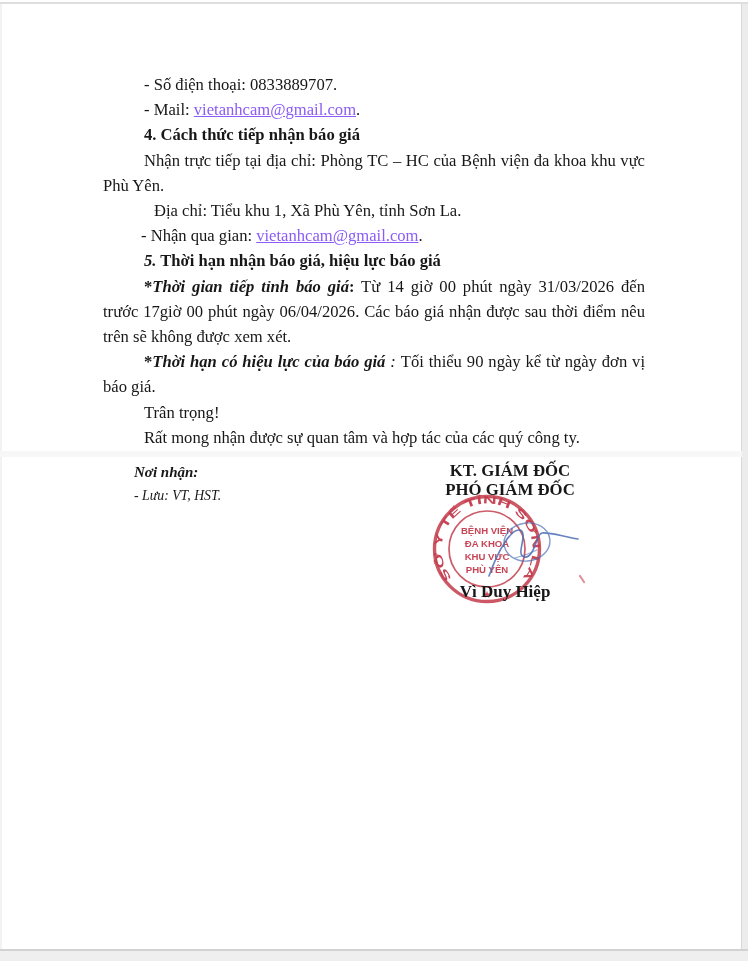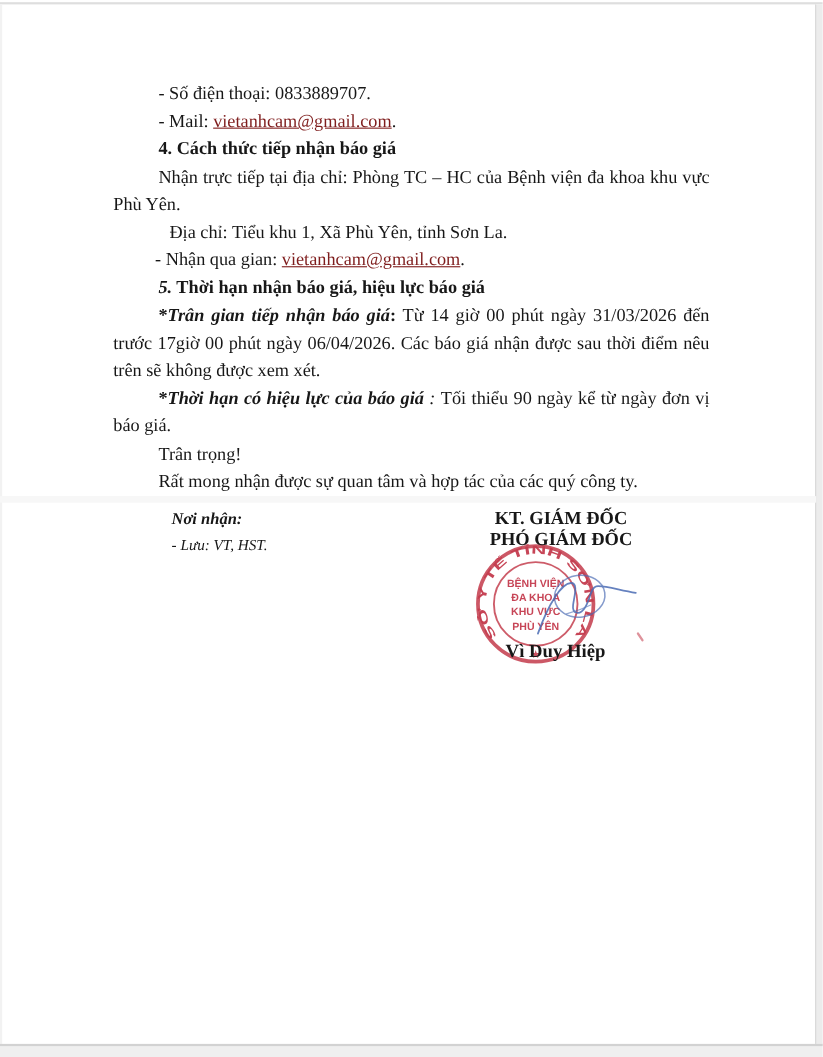--- a/index.html
+++ b/index.html
@@ -21,24 +21,24 @@
     position:absolute;left:103px;top:72px;width:542px;
     font-size:16.6px;line-height:25.2px;
   }
   .doc p{margin:0;text-indent:41px;}
   .doc p.just{text-align:justify;}
   .doc p.addr{text-indent:51px;}
   .doc p.mail2{text-indent:38px;}
   .b{font-weight:bold;}
   .i{font-style:italic;}
   .bi{font-weight:bold;font-style:italic;}
-  a.email-link{color:#7f1d1d;text-decoration:underline;cursor:pointer;margin-top:10px;}
+  a.email-link{color:#8b5cf6;text-decoration:underline;cursor:pointer;margin-top:10px;}
 
   
-  .recipients{position:absolute;left:156px;top:460px;font-size:15px;line-height:24px;}
+  .recipients{position:absolute;left:134px;top:460px;font-size:15px;line-height:24px;}
   .recipients .title{font-weight:bold;font-style:italic;}
   .recipients .item{font-style:italic;font-size:13.8px;line-height:23px;}
   .sign-titles{position:absolute;left:398px;top:462px;width:224px;text-align:center;
     font-weight:bold;font-size:16.8px;line-height:18.5px;}
   .signer-name{position:absolute;left:430px;top:582px;width:150px;text-align:center;
     font-weight:bold;font-size:17px;z-index:3;}
   .stamp-svg{position:absolute;left:425px;top:486px;width:220px;height:132px;
     mix-blend-mode:multiply;z-index:2;}
 </style>
 </head>
@@ -51,21 +51,21 @@
 <div class="faint-band"></div>
 
 <div class="doc">
   <p>- Số điện thoại: 0833889707.</p>
   <p><span>- Mail: </span><a class="email-link">vietanhcam@gmail.com</a><span>.</span></p>
   <p class="b">4. Cách thức tiếp nhận báo giá</p>
   <p class="just">Nhận trực tiếp tại địa chỉ: Phòng TC – HC của Bệnh viện đa khoa khu vực Phù Yên.</p>
   <p class="addr">Địa chỉ: Tiểu khu 1, Xã Phù Yên, tỉnh Sơn La.</p>
   <p class="mail2"><span>- Nhận qua gian: </span><a class="email-link">vietanhcam@gmail.com</a><span>.</span></p>
   <p><span class="bi">5.</span><span class="b"> Thời hạn nhận báo giá, hiệu lực báo giá</span></p>
-  <p class="just"><span class="b">*</span><span class="bi">Trân gian tiếp nhận báo giá</span><span class="b">:</span><span> Từ 14 giờ 00 phút ngày 31/03/2026 đến trước 17giờ 00 phút ngày 06/04/2026. Các báo giá nhận được sau thời điểm nêu trên sẽ không được xem xét.</span></p>
+  <p class="just"><span class="b">*</span><span class="bi">Thời gian tiếp tỉnh báo giá</span><span class="b">:</span><span> Từ 14 giờ 00 phút ngày 31/03/2026 đến trước 17giờ 00 phút ngày 06/04/2026. Các báo giá nhận được sau thời điểm nêu trên sẽ không được xem xét.</span></p>
   <p class="just"><span class="b">*</span><span class="bi">Thời hạn có hiệu lực của báo giá</span><span class="i"> : </span><span>Tối thiểu 90 ngày kể từ ngày đơn vị báo giá.</span></p>
   <p>Trân trọng!</p>
   <p>Rất mong nhận được sự quan tâm và hợp tác của các quý công ty.</p>
 </div>
 
 <div class="recipients">
   <div class="title">Nơi nhận:</div>
   <div class="item">- Lưu: VT, HST.</div>
 </div>
 

